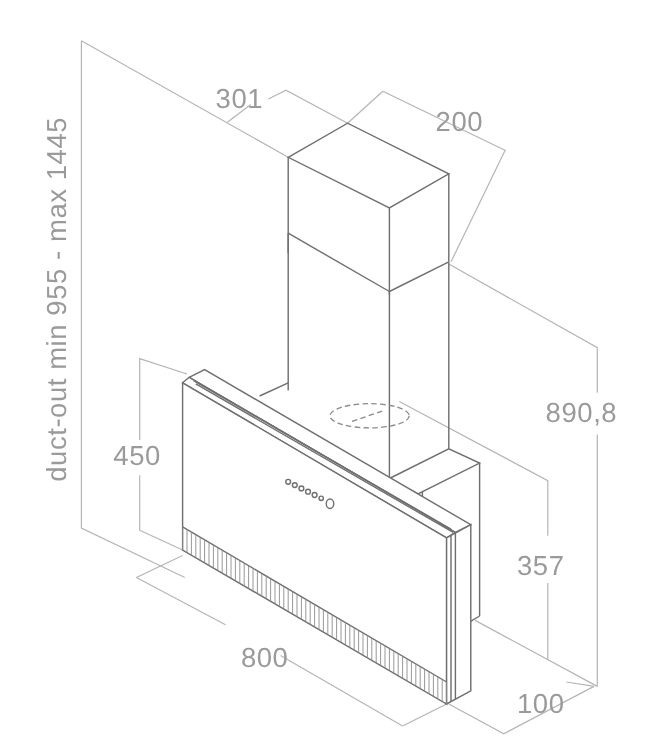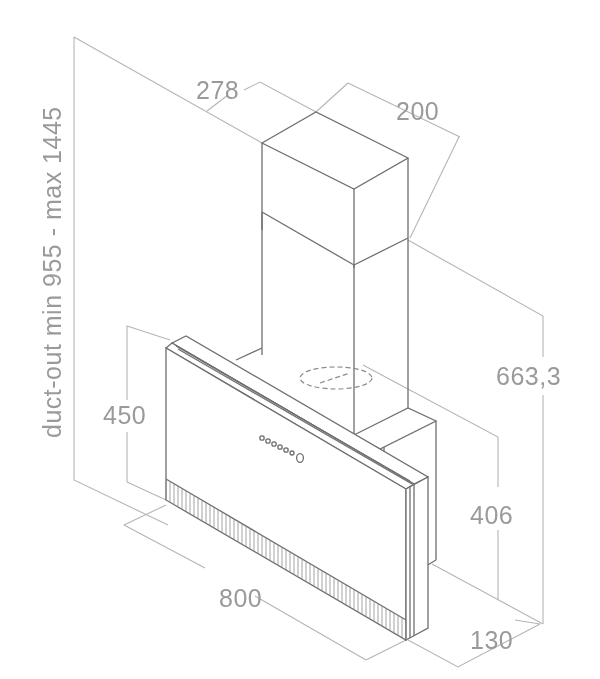--- a/index.html
+++ b/index.html
@@ -155,20 +155,20 @@
       <circle class="obj" cx="268" cy="441" r="2.2"></circle>
       <circle class="obj" cx="274" cy="444" r="2.2"></circle>
       <circle class="obj" cx="280" cy="447" r="2.2"></circle>
       <circle class="obj" cx="286" cy="450" r="2.2"></circle>
       <circle class="obj" cx="292" cy="453" r="2.0"></circle>
       <ellipse class="obj" cx="300" cy="458" rx="3.4" ry="4.3"></ellipse>
     </g>
   </svg>
 
   <div class="label vlabel" style="left:40px; top:438px;">duct-out min 955 - max 1445</div>
-  <div class="label" style="left:196px; top:78px;">278</div>
+  <div class="label" style="left:196px; top:78px;">301</div>
   <div class="label" style="left:396px; top:99px;">200</div>
-  <div class="label" style="left:496px; top:364px;">663,3</div>
+  <div class="label" style="left:496px; top:364px;">890,8</div>
   <div class="label" style="left:103px; top:403px;text-align:right;">450</div>
-  <div class="label" style="left:470px; top:503px;">406</div>
+  <div class="label" style="left:470px; top:503px;">357</div>
   <div class="label" style="left:203px; top:586px;margin-left:16px;">800</div>
-  <div class="label" style="left:470px; top:628px;">130</div>
+  <div class="label" style="left:470px; top:628px;">100</div>
 </div>
 
 </body></html>

